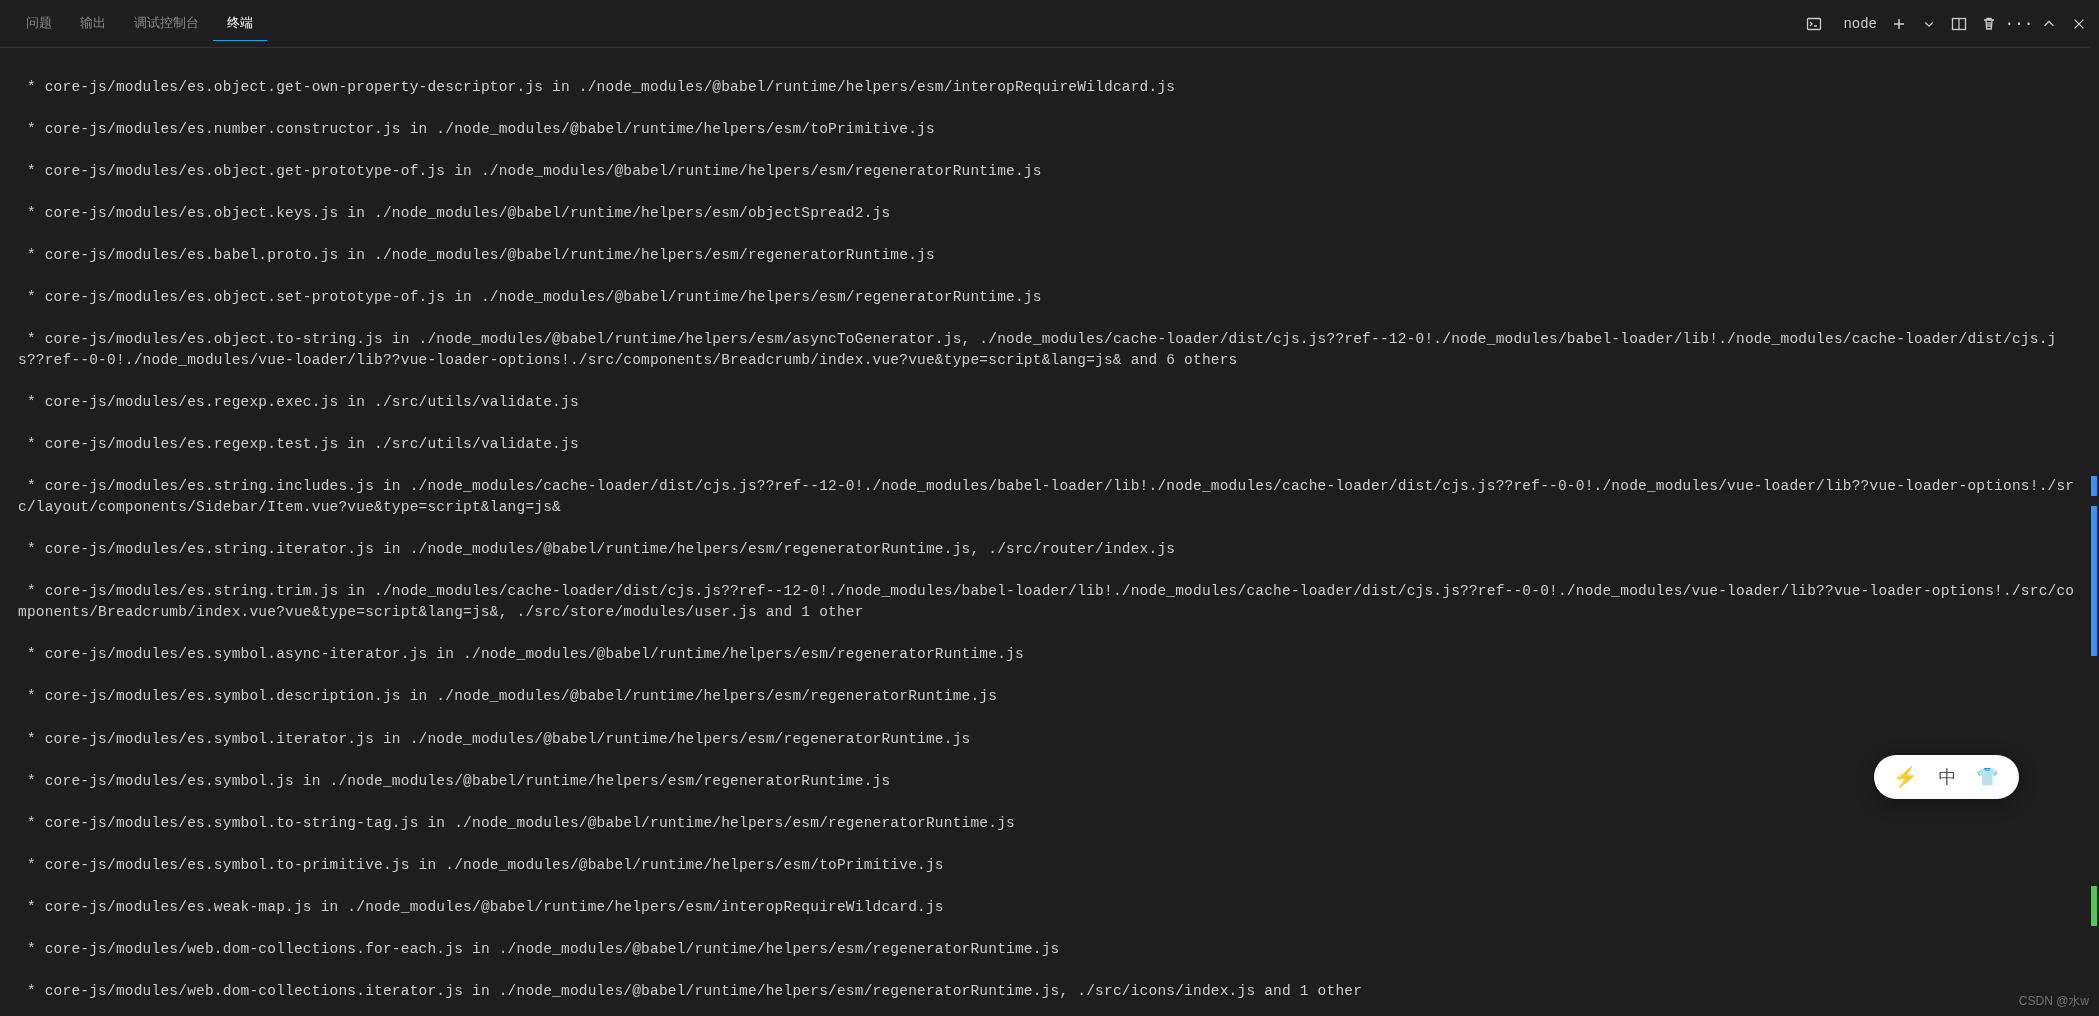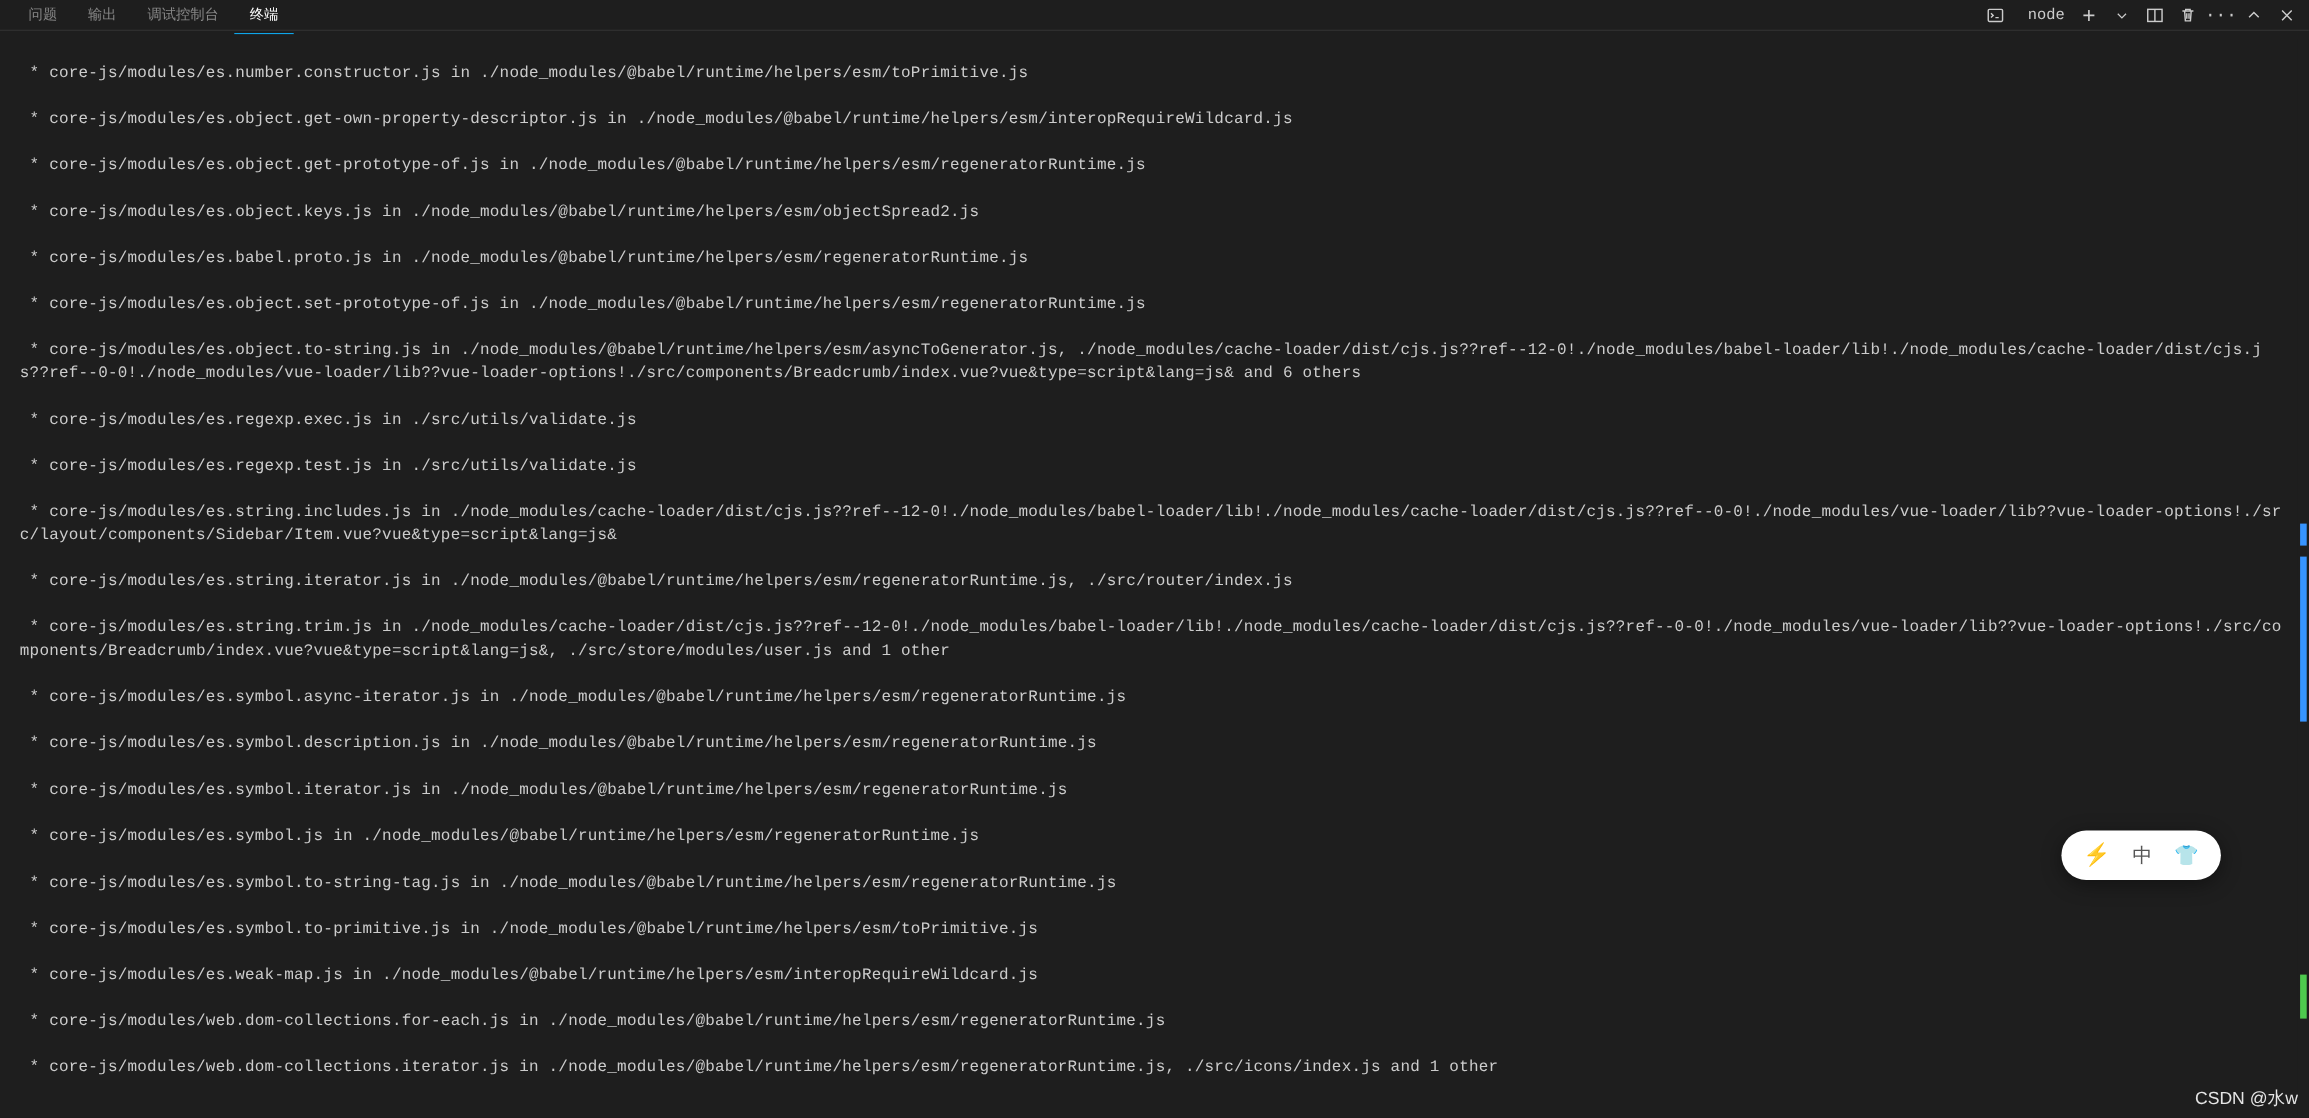--- a/index.html
+++ b/index.html
@@ -16,21 +16,21 @@
       width: 2099px;
       height: 1016px;
       position: relative;
     }
     .header {
       display: flex;
       align-items: center;
       justify-content: space-between;
       background: #1e1e1e;
       border-bottom: 1px solid #333;
-      height: 28px;
+      height: 48px;
       padding: 0 12px;
     }
     .tabs {
       display: flex;
       gap: 0;
     }
     .tab {
       padding: 8px 14px;
       color: #888;
       cursor: pointer;
@@ -87,22 +87,22 @@
       font-size: 18px;
     }
     .ime-item {
       display: flex;
       align-items: center;
     }
     .watermark {
       position: absolute;
       right: 10px;
       bottom: 6px;
-      color: #e5e5e5;
-      font-size: 16px;
+      color: #737373;
+      font-size: 12px;
       font-family: sans-serif;
     }
     .scrollbar-right {
       position: absolute;
       right: 0;
       top: 36px;
       width: 10px;
       bottom: 0;
       background: #1e1e1e;
     }
@@ -165,22 +165,22 @@
     </span>
     <span class="icon">
       <svg viewBox="0 0 16 16" width="14" height="14" stroke="#ccc" stroke-width="1.5">
           <path d="M3 3l10 10M13 3L3 13"></path>
         </svg>
     </span>
   </div>
 </div>
 
 <div class="terminal-content">
+<div class="term-line"> * core-js/modules/es.object.get-own-property-descriptor.js in ./node_modules/@babel/runtime/helpers/esm/interopRequireWildcard.js</div>
 <div class="term-line"> * core-js/modules/es.number.constructor.js in ./node_modules/@babel/runtime/helpers/esm/toPrimitive.js</div>
-<div class="term-line"> * core-js/modules/es.object.get-own-property-descriptor.js in ./node_modules/@babel/runtime/helpers/esm/interopRequireWildcard.js</div>
 <div class="term-line"> * core-js/modules/es.object.get-prototype-of.js in ./node_modules/@babel/runtime/helpers/esm/regeneratorRuntime.js</div>
 <div class="term-line"> * core-js/modules/es.object.keys.js in ./node_modules/@babel/runtime/helpers/esm/objectSpread2.js</div>
 <div class="term-line"> * core-js/modules/es.babel.proto.js in ./node_modules/@babel/runtime/helpers/esm/regeneratorRuntime.js</div>
 <div class="term-line"> * core-js/modules/es.object.set-prototype-of.js in ./node_modules/@babel/runtime/helpers/esm/regeneratorRuntime.js</div>
 <div class="term-line"> * core-js/modules/es.object.to-string.js in ./node_modules/@babel/runtime/helpers/esm/asyncToGenerator.js, ./node_modules/cache-loader/dist/cjs.js??ref--12-0!./node_modules/babel-loader/lib!./node_modules/cache-loader/dist/cjs.js??ref--0-0!./node_modules/vue-loader/lib??vue-loader-options!./src/components/Breadcrumb/index.vue?vue&amp;type=script&amp;lang=js&amp; and 6 others</div>
 <div class="term-line"> * core-js/modules/es.regexp.exec.js in ./src/utils/validate.js</div>
 <div class="term-line"> * core-js/modules/es.regexp.test.js in ./src/utils/validate.js</div>
 <div class="term-line"> * core-js/modules/es.string.includes.js in ./node_modules/cache-loader/dist/cjs.js??ref--12-0!./node_modules/babel-loader/lib!./node_modules/cache-loader/dist/cjs.js??ref--0-0!./node_modules/vue-loader/lib??vue-loader-options!./src/layout/components/Sidebar/Item.vue?vue&amp;type=script&amp;lang=js&amp;</div>
 <div class="term-line"> * core-js/modules/es.string.iterator.js in ./node_modules/@babel/runtime/helpers/esm/regeneratorRuntime.js, ./src/router/index.js</div>
 <div class="term-line"> * core-js/modules/es.string.trim.js in ./node_modules/cache-loader/dist/cjs.js??ref--12-0!./node_modules/babel-loader/lib!./node_modules/cache-loader/dist/cjs.js??ref--0-0!./node_modules/vue-loader/lib??vue-loader-options!./src/components/Breadcrumb/index.vue?vue&amp;type=script&amp;lang=js&amp;, ./src/store/modules/user.js and 1 other</div>

